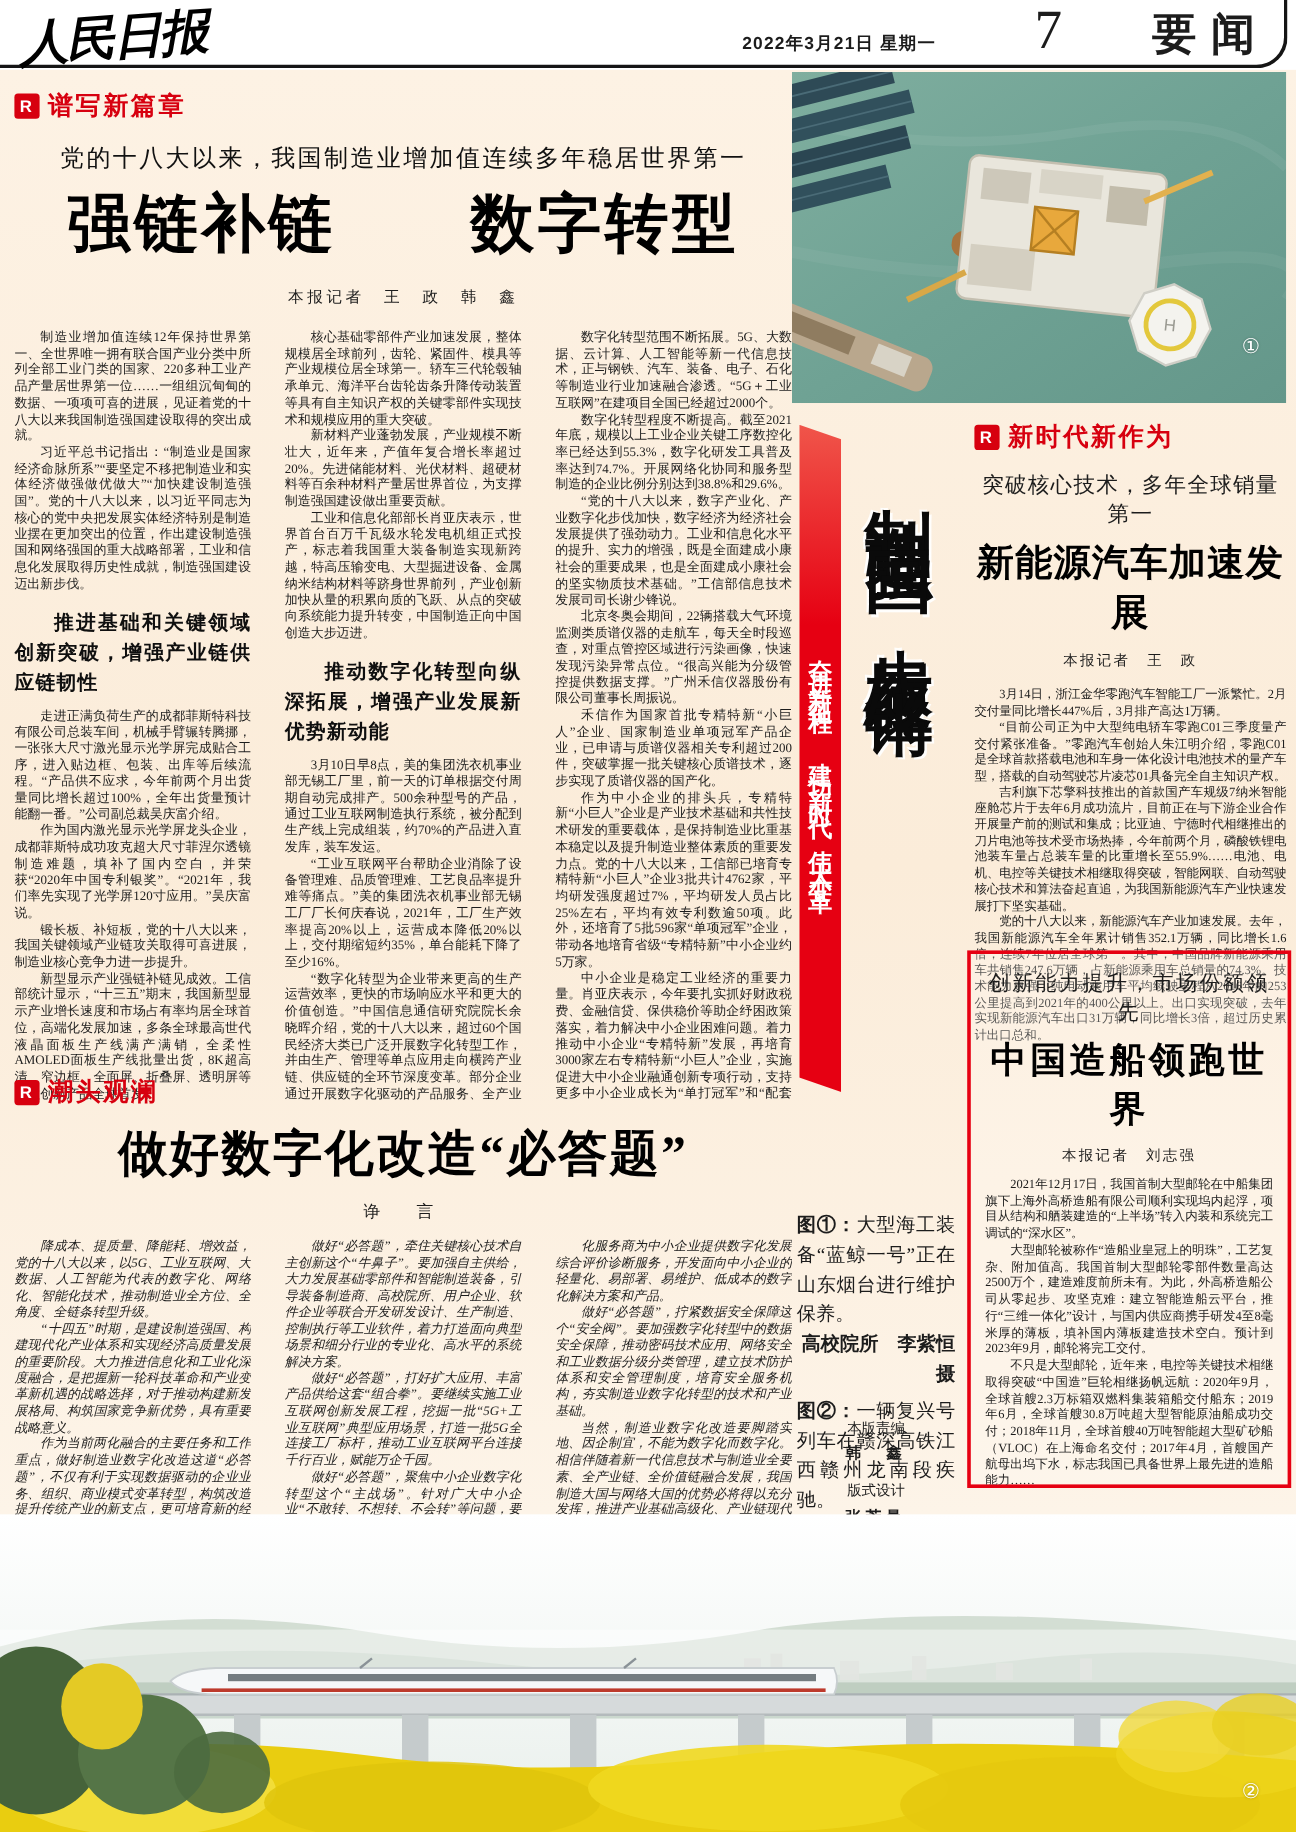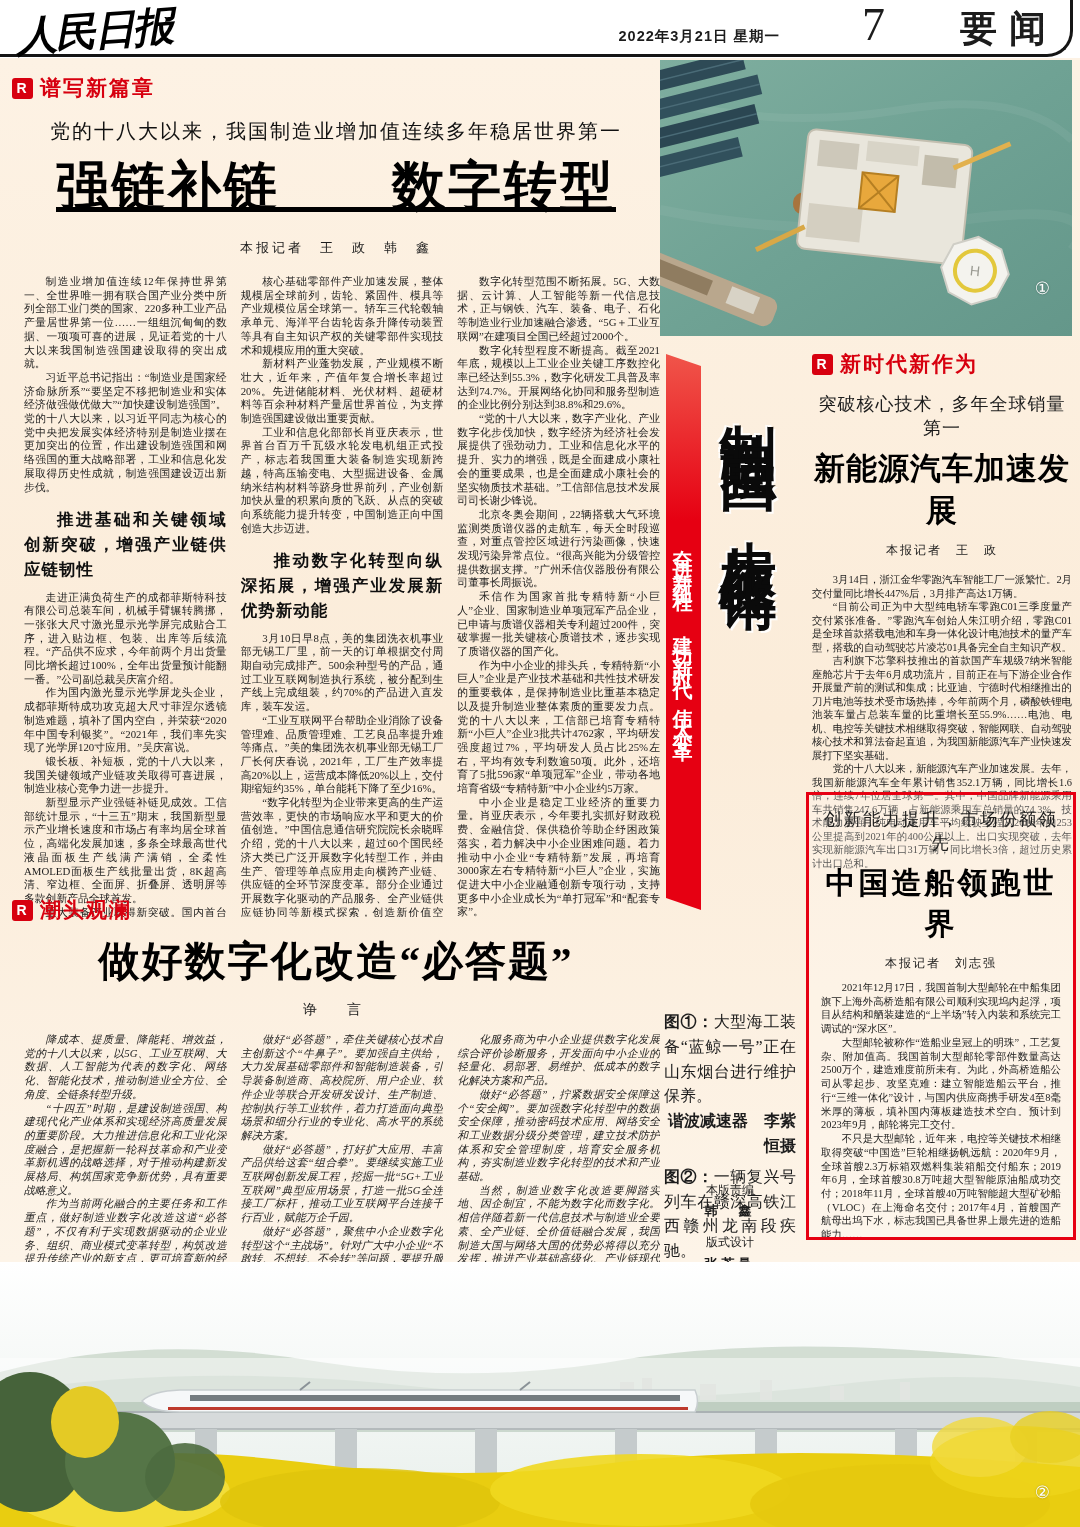--- a/index.html
+++ b/index.html
@@ -23,23 +23,23 @@
            background:linear-gradient(180deg,#fdf2e4 0%,#fbecd9 55%,#fdf4e8 100%);overflow:hidden;}
 
   
   .col-label{display:flex;align-items:center;gap:7px;color:#d7000f;font-weight:800;font-size:21px;letter-spacing:2px;}
   .rbox{width:21px;height:21px;background:#d7000f;color:#fff;border-radius:3px;
         display:flex;align-items:center;justify-content:center;font-size:14px;font-weight:800;flex:0 0 auto;}
 
   
   #lead{position:absolute;left:12px;top:16px;width:648px;}
   .lead-kicker{text-align:center;font-size:20px;letter-spacing:2px;margin-top:16px;font-weight:500;color:#111;}
-  .lead-headline{text-align:center;font-size:53px;font-weight:900;letter-spacing:3px;margin-top:6px;color:#000;text-decoration:underline;}
+  .lead-headline{text-align:center;font-size:53px;font-weight:900;letter-spacing:3px;margin-top:6px;color:#000;}
   .lead-byline{text-align:center;font-size:13px;letter-spacing:3px;margin-top:16px;}
-  .cols{display:flex;gap:14px;margin-top:18px;height:642px;overflow:hidden;margin-left:12px;}
+  .cols{display:flex;gap:28px;margin-top:18px;height:642px;overflow:hidden;}
   .col{flex:1;text-align:justify;font-size:10.8px;line-height:1.27;overflow:hidden;}
   .para{margin:0;text-indent:2em;}
   .col-subhead{font-family:"Liberation Sans","DejaVu Sans",sans-serif;font-size:16.5px;font-weight:800;
                line-height:1.5;margin:13px 0 9px;text-indent:2em;letter-spacing:1px;color:#0f0f0f;}
 
   
   #chaotou{position:absolute;left:12px;top:838px;width:648px;}
   .essay-headline{text-align:center;font-size:41px;font-weight:900;letter-spacing:2px;margin-top:10px;color:#000;}
   .essay-author{text-align:center;font-size:14px;letter-spacing:8px;margin-top:12px;}
   #chaotou .cols{height:252px;margin-top:14px;}
@@ -164,21 +164,21 @@
             <p class="para">当然，制造业数字化改造要脚踏实地、因企制宜，不能为数字化而数字化。相信伴随着新一代信息技术与制造业全要素、全产业链、全价值链融合发展，我国制造大国与网络大国的优势必将得以充分发挥，推进产业基础高级化、产业链现代化。</p>
           </div>
       </div>
     </div>
 
     <div id="strip">
       <div class="ribbon">奋进新征程　建功新时代·伟大变革</div>
       <div class="v-headline">制造强国　步履铿锵</div>
       <div class="captions">
         <p class="cap"><b>图①：</b><span>大型海工装备“蓝鲸一号”正在山东烟台进行维护保养。</span></p>
-        <p class="cap-credit">谐波减速器　李紫恒摄</p>
+        <p class="cap-credit">高校院所　李紫恒摄</p>
         <p class="cap"><b>图②：</b><span>一辆复兴号列车在赣深高铁江西赣州龙南段疾驰。</span></p>
         <p class="cap-credit">史港泽摄（人民视觉）</p>
       </div>
       <div class="editors">
         <div>本版责编</div>
         <div class="name">韩　鑫</div>
         <div>版式设计</div>
         <div class="name">张芳曼</div>
       </div>
     </div>

